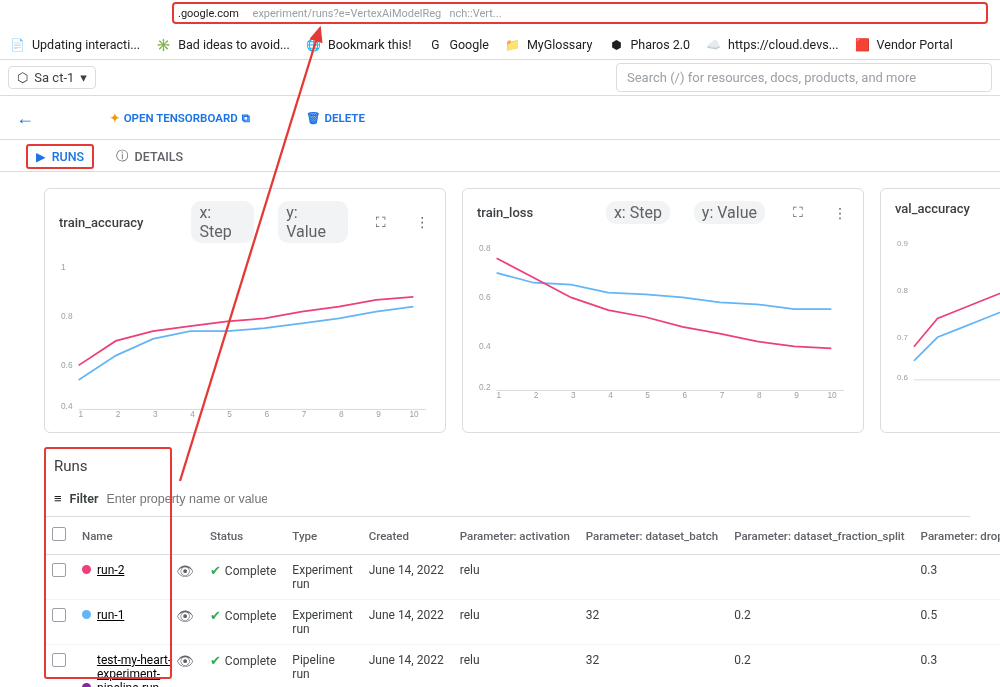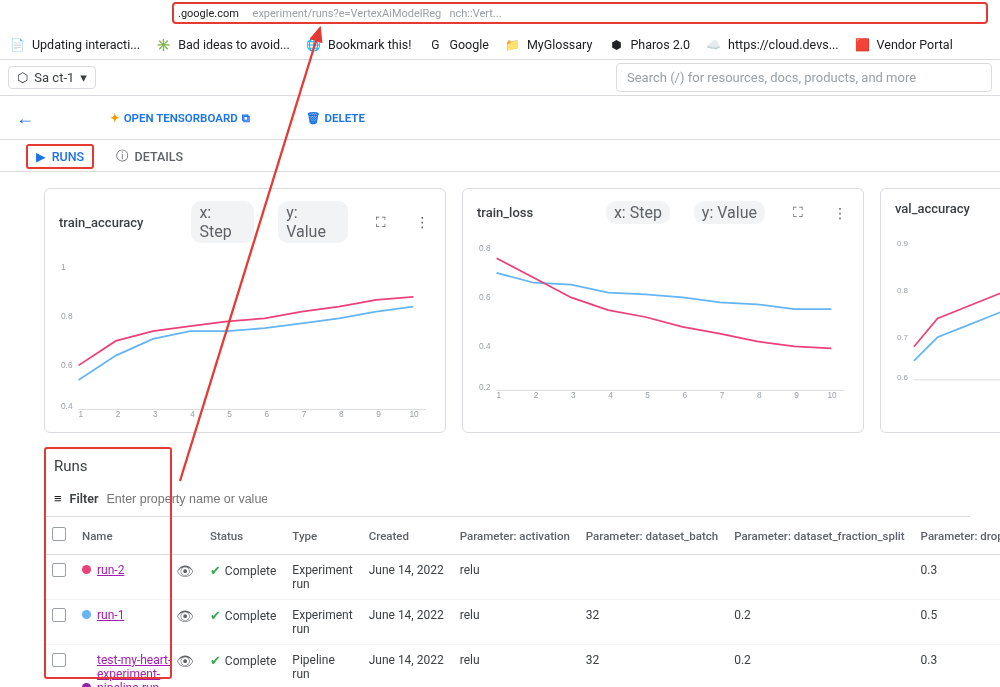--- a/index.html
+++ b/index.html
@@ -251,21 +251,21 @@
     border-bottom:1px solid #dadce0;
     white-space:nowrap;
   }
   .runs-table td {
     padding: 8px 8px;
     border-bottom:1px solid #f1f3f4;
     vertical-align:top;
     white-space:nowrap;
   }
   .run-name {
-    color:#a21caf;
+    color:#000000;
     text-decoration:underline;
     white-space:normal;
     max-width:80px;
     display:inline-block;
   }
   .dot {
     width:9px;height:9px;border-radius:50%;
     display:inline-block;margin-right:6px;
   }
   .check-ic { color:#34a853; font-size:13px; margin-right:4px;}

